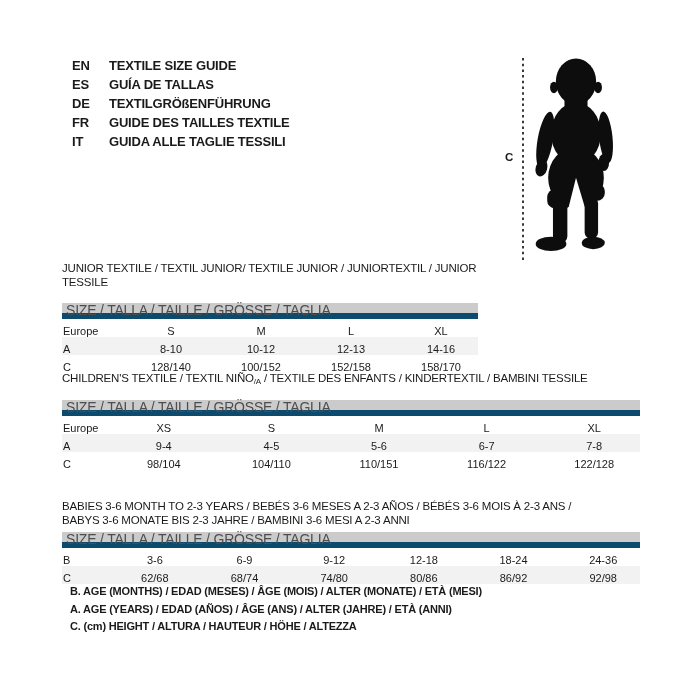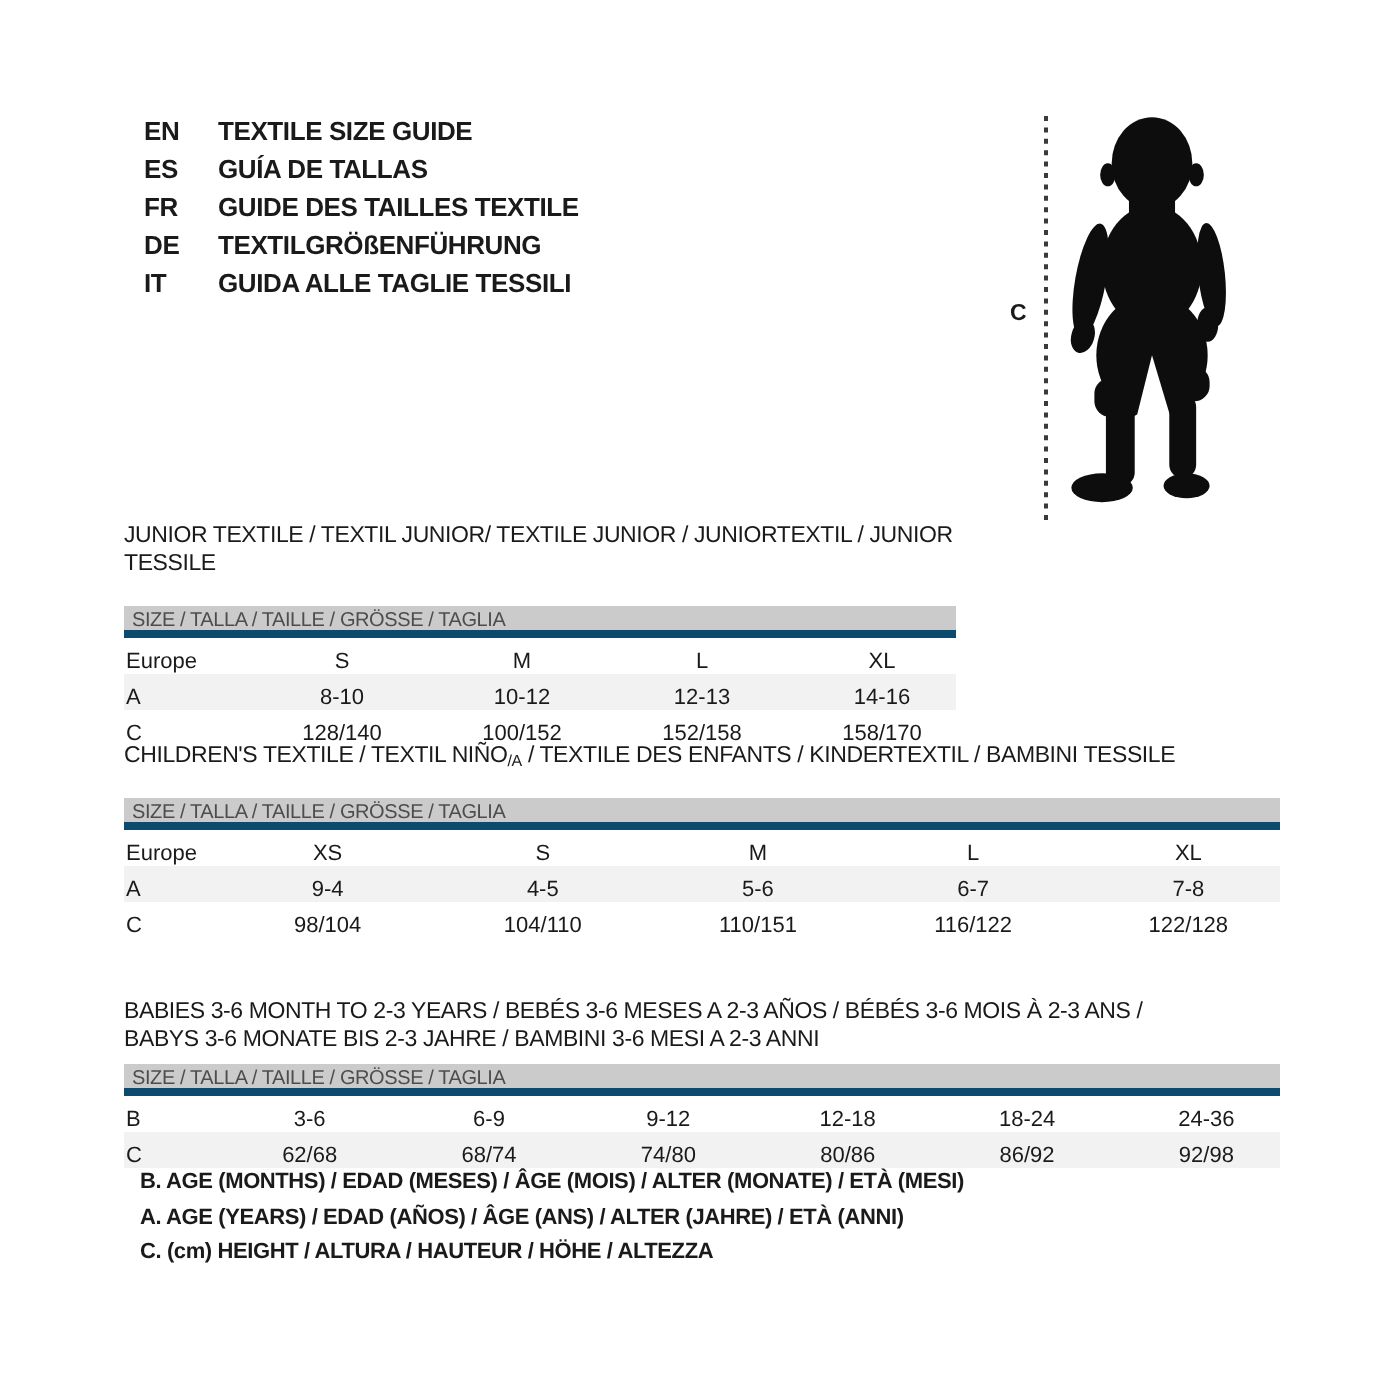--- a/index.html
+++ b/index.html
@@ -26,22 +26,22 @@
   .t-title { font-size:11.5px; font-weight:normal; letter-spacing:-0.2px; line-height:13.5px; }
   .t .sub { font-size:8px; vertical-align:-2px; }
   .t1 { top:262px; width:416px; }
   .t2 { top:372px; width:578px; }
   .t3 { top:500px; width:578px; }
   .t1 .t-title { margin-bottom:14px; }
   .t2 .t-title { margin-bottom:11px; }
   .t3 .t-title { margin-bottom:5px; }
   .t-bar {
     height:16px; line-height:15px; background:#cbcbcb; color:#4d4d4d;
-    border-bottom:4px solid #0c4a6e; padding-left:4px;
-    font-size:10px; letter-spacing:-0.2px;
+    border-bottom:6px solid #0c4a6e; padding-left:4px;
+    font-size:14px; letter-spacing:-0.2px;
   }
   .t-row { display:flex; height:18px; align-items:flex-end; font-size:11px;gap:16px; }
   .t-row.shaded { background:#f2f2f2; }
   .t-row .lbl { padding-left:1px; white-space:nowrap; }
   .t1 .lbl { width:56px; }
   .t2 .lbl, .t3 .lbl { width:40px; }
   .t-row .cell { flex:1; text-align:center; }
 
   
   .notes { position:absolute; left:70px; top:583px; }
@@ -55,26 +55,26 @@
   <div class="lang-block">
     <div class="lang-row">
       <span class="code">EN</span>
       <span class="text">TEXTILE SIZE GUIDE</span>
     </div>
     <div class="lang-row">
       <span class="code">ES</span>
       <span class="text">GUÍA DE TALLAS</span>
     </div>
     <div class="lang-row">
+      <span class="code">DE</span>
+      <span class="text">TEXTILGRÖßENFÜHRUNG</span>
+    </div>
+    <div class="lang-row">
       <span class="code">FR</span>
       <span class="text">GUIDE DES TAILLES TEXTILE</span>
-    </div>
-    <div class="lang-row">
-      <span class="code">DE</span>
-      <span class="text">TEXTILGRÖßENFÜHRUNG</span>
     </div>
     <div class="lang-row">
       <span class="code">IT</span>
       <span class="text">GUIDA ALLE TAGLIE TESSILI</span>
     </div>
   </div>
 
   <div class="figure">
     <span class="c-label">C</span>
     <svg class="dash-line" width="4" height="202" viewBox="0 0 4 202">

